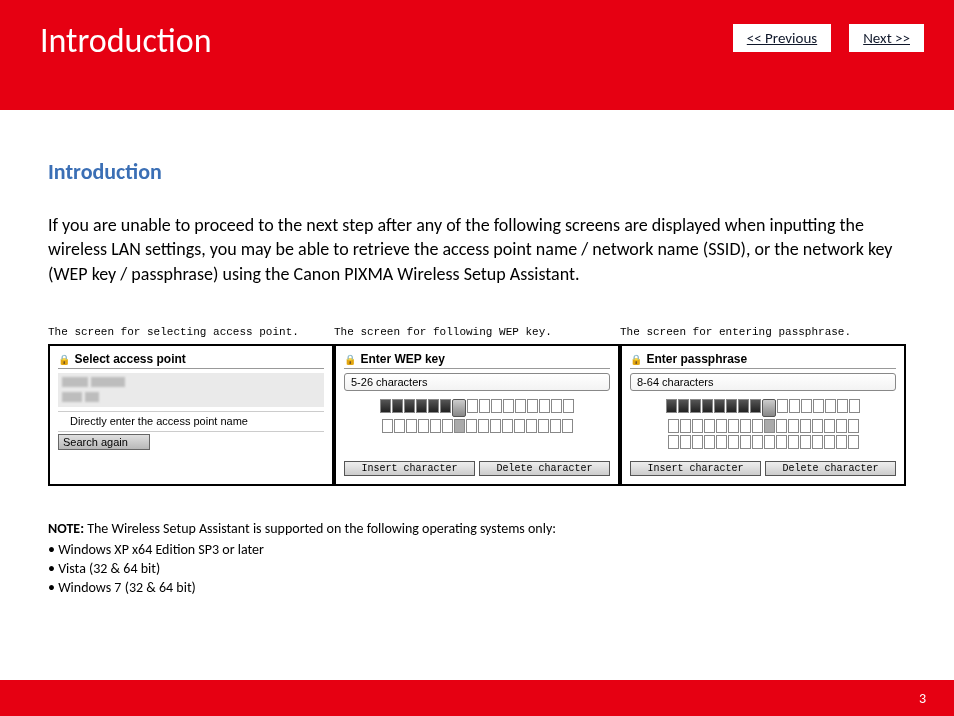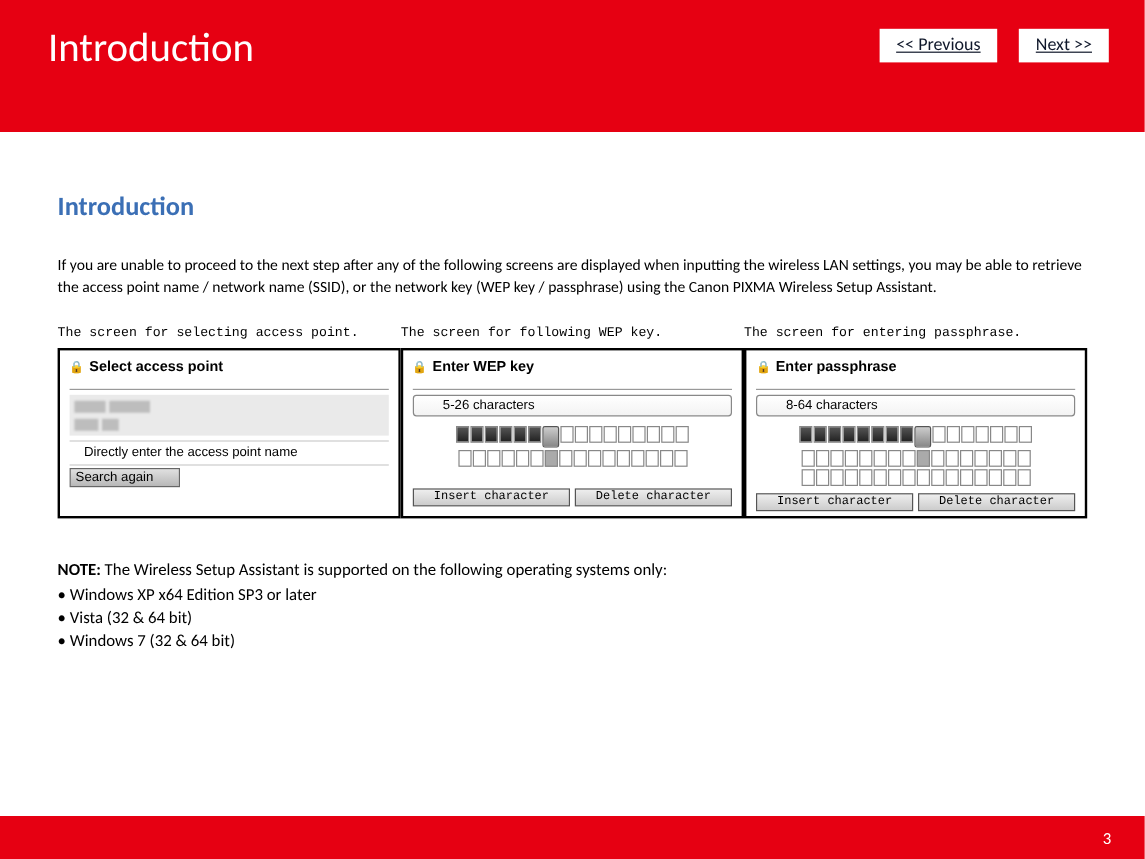--- a/index.html
+++ b/index.html
@@ -5,38 +5,38 @@
     * { box-sizing: border-box; margin: 0; padding: 0; }
     body { font-family: Calibri, Arial, sans-serif; width: 954px; height: 716px; background:#fff; position:relative; overflow:hidden; }
 
     .header { background:#e60012; height:110px; padding:20px 30px 0 40px; display:flex; justify-content:space-between; align-items:flex-start; }
     .header h1 { color:#fff; font-weight:300; font-size:34px; }
     .nav-buttons { display:flex; gap:18px; margin-top:4px; }
     .nav-btn { background:#fff; padding:5px 14px; color:#0f172a; text-decoration:underline; font-size:15px; cursor:pointer; }
 
     .content { padding:48px 48px 0 48px; }
     .section-title { color:#3b6fb5; font-size:22px; font-weight:bold; margin-bottom:28px; }
-    .intro-text { font-size:13px; line-height:1.35; margin-bottom:24px; }
+    .intro-text { font-size:18px; line-height:1.35; margin-bottom:40px; }
 
     .figures { display:flex; margin-bottom:34px; }
     .figure { flex:1; font-family:"Courier New",monospace; font-size:11px; }
     .fig-caption { margin-bottom:6px; }
     .panel { border:2px solid #000; background:#fff; padding:6px 8px 8px; height:142px; display:flex; flex-direction:column; }
-    .panel-title { font-size:12px; font-weight:bold; font-family:Arial,sans-serif; border-bottom:1px solid #999; padding-bottom:12px; margin-bottom:4px; display:flex; align-items:center; gap:4px; }
+    .panel-title { font-size:12px; font-weight:bold; font-family:Arial,sans-serif; border-bottom:1px solid #999; padding-bottom:2px; margin-bottom:4px; display:flex; align-items:center; gap:4px; }
     .lock-icon::before { content:"🔒"; font-size:10px; }
 
     
     .ap-list { background:#eaeaea; height:34px; margin-bottom:4px; display:flex; flex-direction:column; justify-content:space-around; padding:2px 4px;}
     .ap-row { height:10px; display:flex; gap:3px;}
     .ap-row span { background:#bdbdbd; display:inline-block; filter:blur(1px);}
     .direct-text { font-size:11px; font-family:Arial,sans-serif; border-top:1px solid #ccc; border-bottom:1px solid #ccc; padding:3px 12px; line-height:1.15; margin-bottom:2px;}
     .search-btn { background:linear-gradient(#e0e0e0,#b8b8b8); border:1px solid #666; font-size:11px; font-family:Arial,sans-serif; padding:1px 4px; width:92px; text-align:left;}
 
     
-    .inputbox { border:1px solid #888; border-radius:3px; padding:2px 24px; font-size:11px; font-family:Arial,sans-serif; background:linear-gradient(#fff,#f3f3f3); margin-bottom:6px;}
+    .inputbox { border:1px solid #888; border-radius:3px; padding:2px 6px; font-size:11px; font-family:Arial,sans-serif; background:linear-gradient(#fff,#f3f3f3); margin-bottom:6px;}
     .kb { display:flex; flex-direction:column; gap:2px; margin-bottom:auto; padding:2px 0;}
     .kb-row { display:flex; gap:1px; justify-content:center;}
     .key { width:11px; height:14px; border:1px solid #888; background:#fff;}
     .key.dark { background:linear-gradient(#555,#222);}
     .key.mid { background:#aaa;}
     .slider { width:14px; height:18px; background:linear-gradient(#ccc,#888); border:1px solid #555; border-radius:2px;}
     .btn-row { display:flex; gap:4px; margin-top:4px;}
     .kb-btn { flex:1; background:linear-gradient(#eee,#ccc); border:1px solid #555; font-size:10px; font-family:Liberation Mono, monospace; padding:1px 2px; text-align:center;}
 
     .note-block { font-size:14px; line-height:1.35; }

